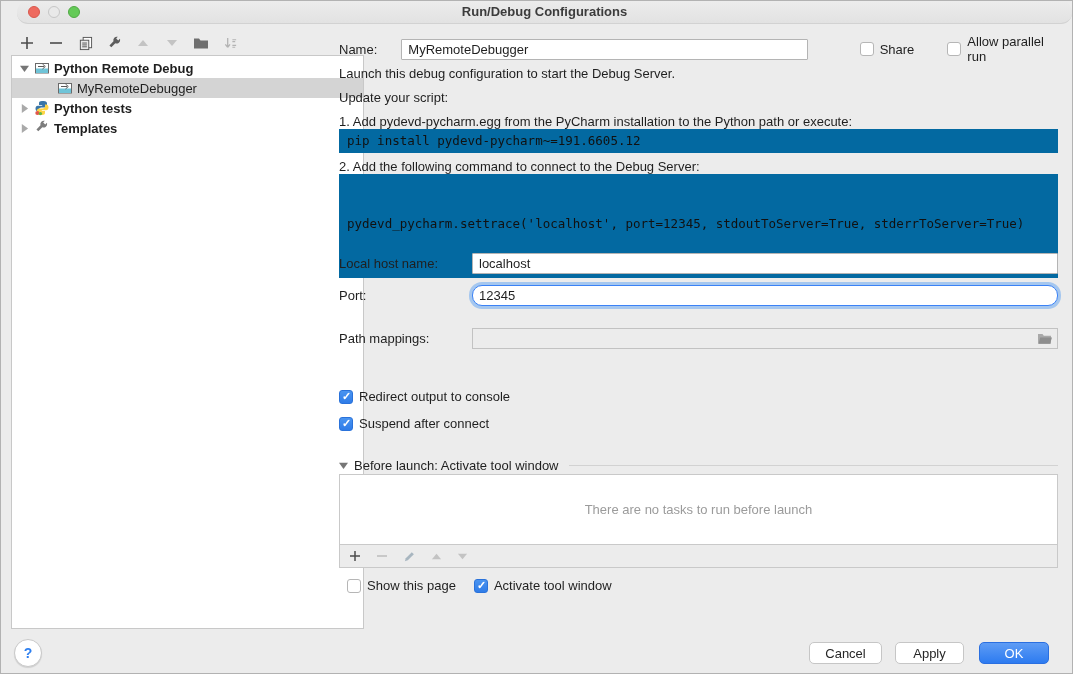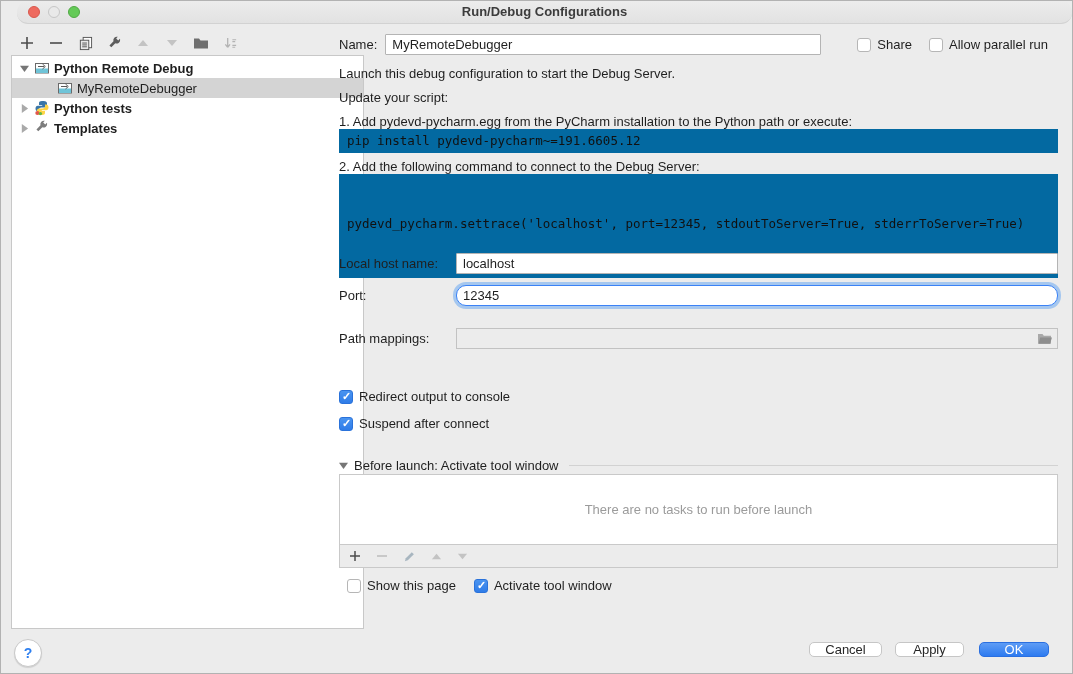--- a/index.html
+++ b/index.html
@@ -27,21 +27,21 @@
     background:#ffffff;border:1px solid #c8c8c8;box-sizing:border-box;overflow:hidden;}
   .tree-row{height:20px;display:flex;align-items:center;white-space:nowrap;}
   .tree-row.selected{background:#d4d4d4;}
   .tree-row .twisty{width:10px;margin-left:8px;margin-right:4px;flex:none;display:flex;}
   .tree-row .spacer{width:22px;flex:none;}
   .tree-row .ticon{width:16px;height:16px;margin-right:4px;flex:none;}
   .tree-row .tlabel{font-weight:bold;}
   .tree-row .tlabel.normal{font-weight:normal;}
   
   .content{position:absolute;left:338px;top:28px;width:719px;}
-  .row-abs{position:absolute;left:0;right:0;}
+  .row-abs{position:absolute;left:0;right:0;gap:16px;}
   .name-row{display:flex;align-items:center;}
   .name-row label{margin-right:8px;}
   input.text{box-sizing:border-box;height:21px;border:1px solid #b4b4b4;border-radius:1px;
     background:#fff;font-family:"Liberation Sans",sans-serif;font-size:13px;color:#1f1f1f;
     padding:0 6px;outline:none;}
   .name-input{width:436px;}
   .cb-wrap{display:flex;align-items:center;gap:6px;cursor:default;}
   .cb{width:14px;height:14px;border-radius:3px;box-sizing:border-box;flex:none;
     background:#fff;border:1px solid #b6b6b6;position:relative;}
   .cb.checked{background:linear-gradient(#4a94f0,#2f7ce8);border:1px solid #2a72da;}
@@ -61,21 +61,21 @@
   .task-box{box-sizing:border-box;height:71px;background:#fff;border:1px solid #c9c9c9;
     display:flex;align-items:center;justify-content:center;}
   .task-empty{color:#9b9b9b;}
   .task-strip{box-sizing:border-box;height:23px;background:#ececec;border:1px solid #c9c9c9;border-top:none;
     display:flex;align-items:center;gap:15px;padding-left:9px;}
   .bottom-cbs{display:flex;align-items:center;gap:18px;padding-left:8px;}
   
   .help-btn{position:absolute;left:13px;top:638px;width:26px;height:26px;border-radius:50%;
     background:#fff;border:1px solid #c9c9c9;box-shadow:0 1px 1px rgba(0,0,0,.12);
     color:#2d7ff0;font-size:14px;font-weight:bold;display:flex;align-items:center;justify-content:center;}
-  .btn{position:absolute;top:641px;height:15px;box-sizing:border-box;border-radius:5px;
+  .btn{position:absolute;top:641px;height:22px;box-sizing:border-box;border-radius:5px;
     font-family:"Liberation Sans",sans-serif;font-size:13px;display:flex;align-items:center;justify-content:center;}
   .btn.plain{background:#fff;border:1px solid #c6c6c6;color:#262626;}
   .btn.cancel{left:808px;width:73px;}
   .btn.apply{left:894px;width:69px;}
   .btn.primary{left:978px;width:70px;background:linear-gradient(#5e9cf5,#2d7bf0);
     border:1px solid #2a6fe0;color:#fff;}
   svg{display:block;}
 </style>
 </head>
 <body>

